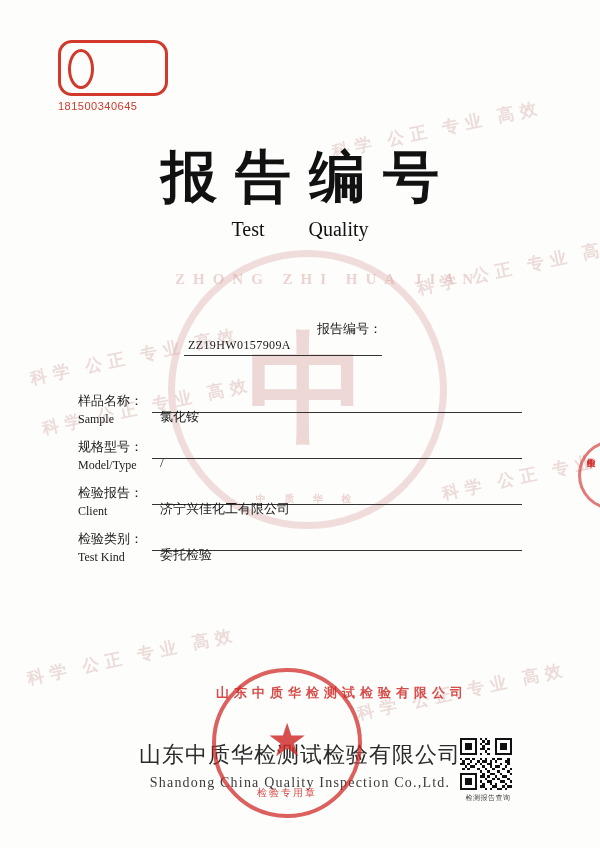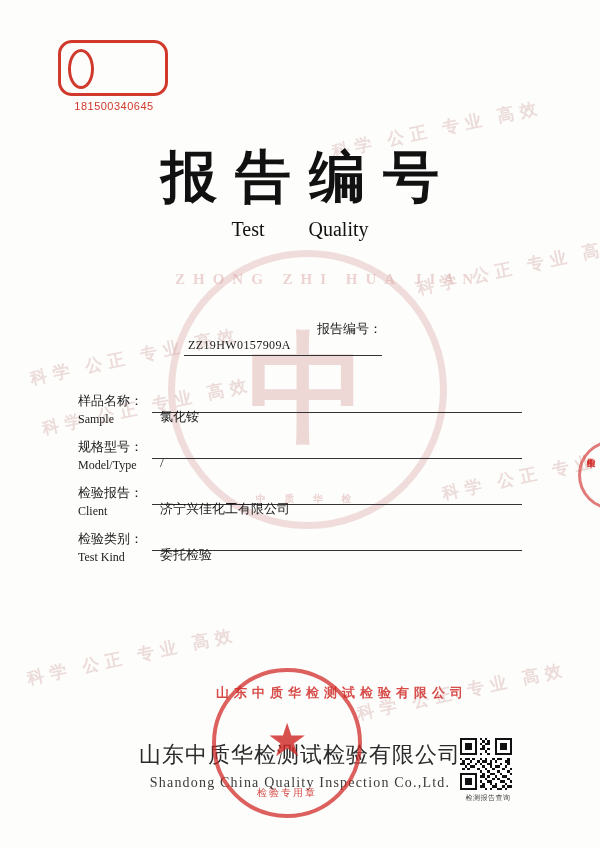--- a/index.html
+++ b/index.html
@@ -131,21 +131,21 @@
     color: #d0392b;
     letter-spacing: 1px;
     line-height: 44px;
   }
   .cma-number {
     margin-top: 4px;
     font-size: 11px;
     color: #d0392b;
     letter-spacing: 0.5px;
     font-family: "Liberation Sans", sans-serif;
-    text-align: center;
+    text-align: left;
     width: 112px;
   }
 
   
   .title-cn {
     position: absolute;
     top: 140px;
     left: 0;
     width: 100%;
     text-align: center;

